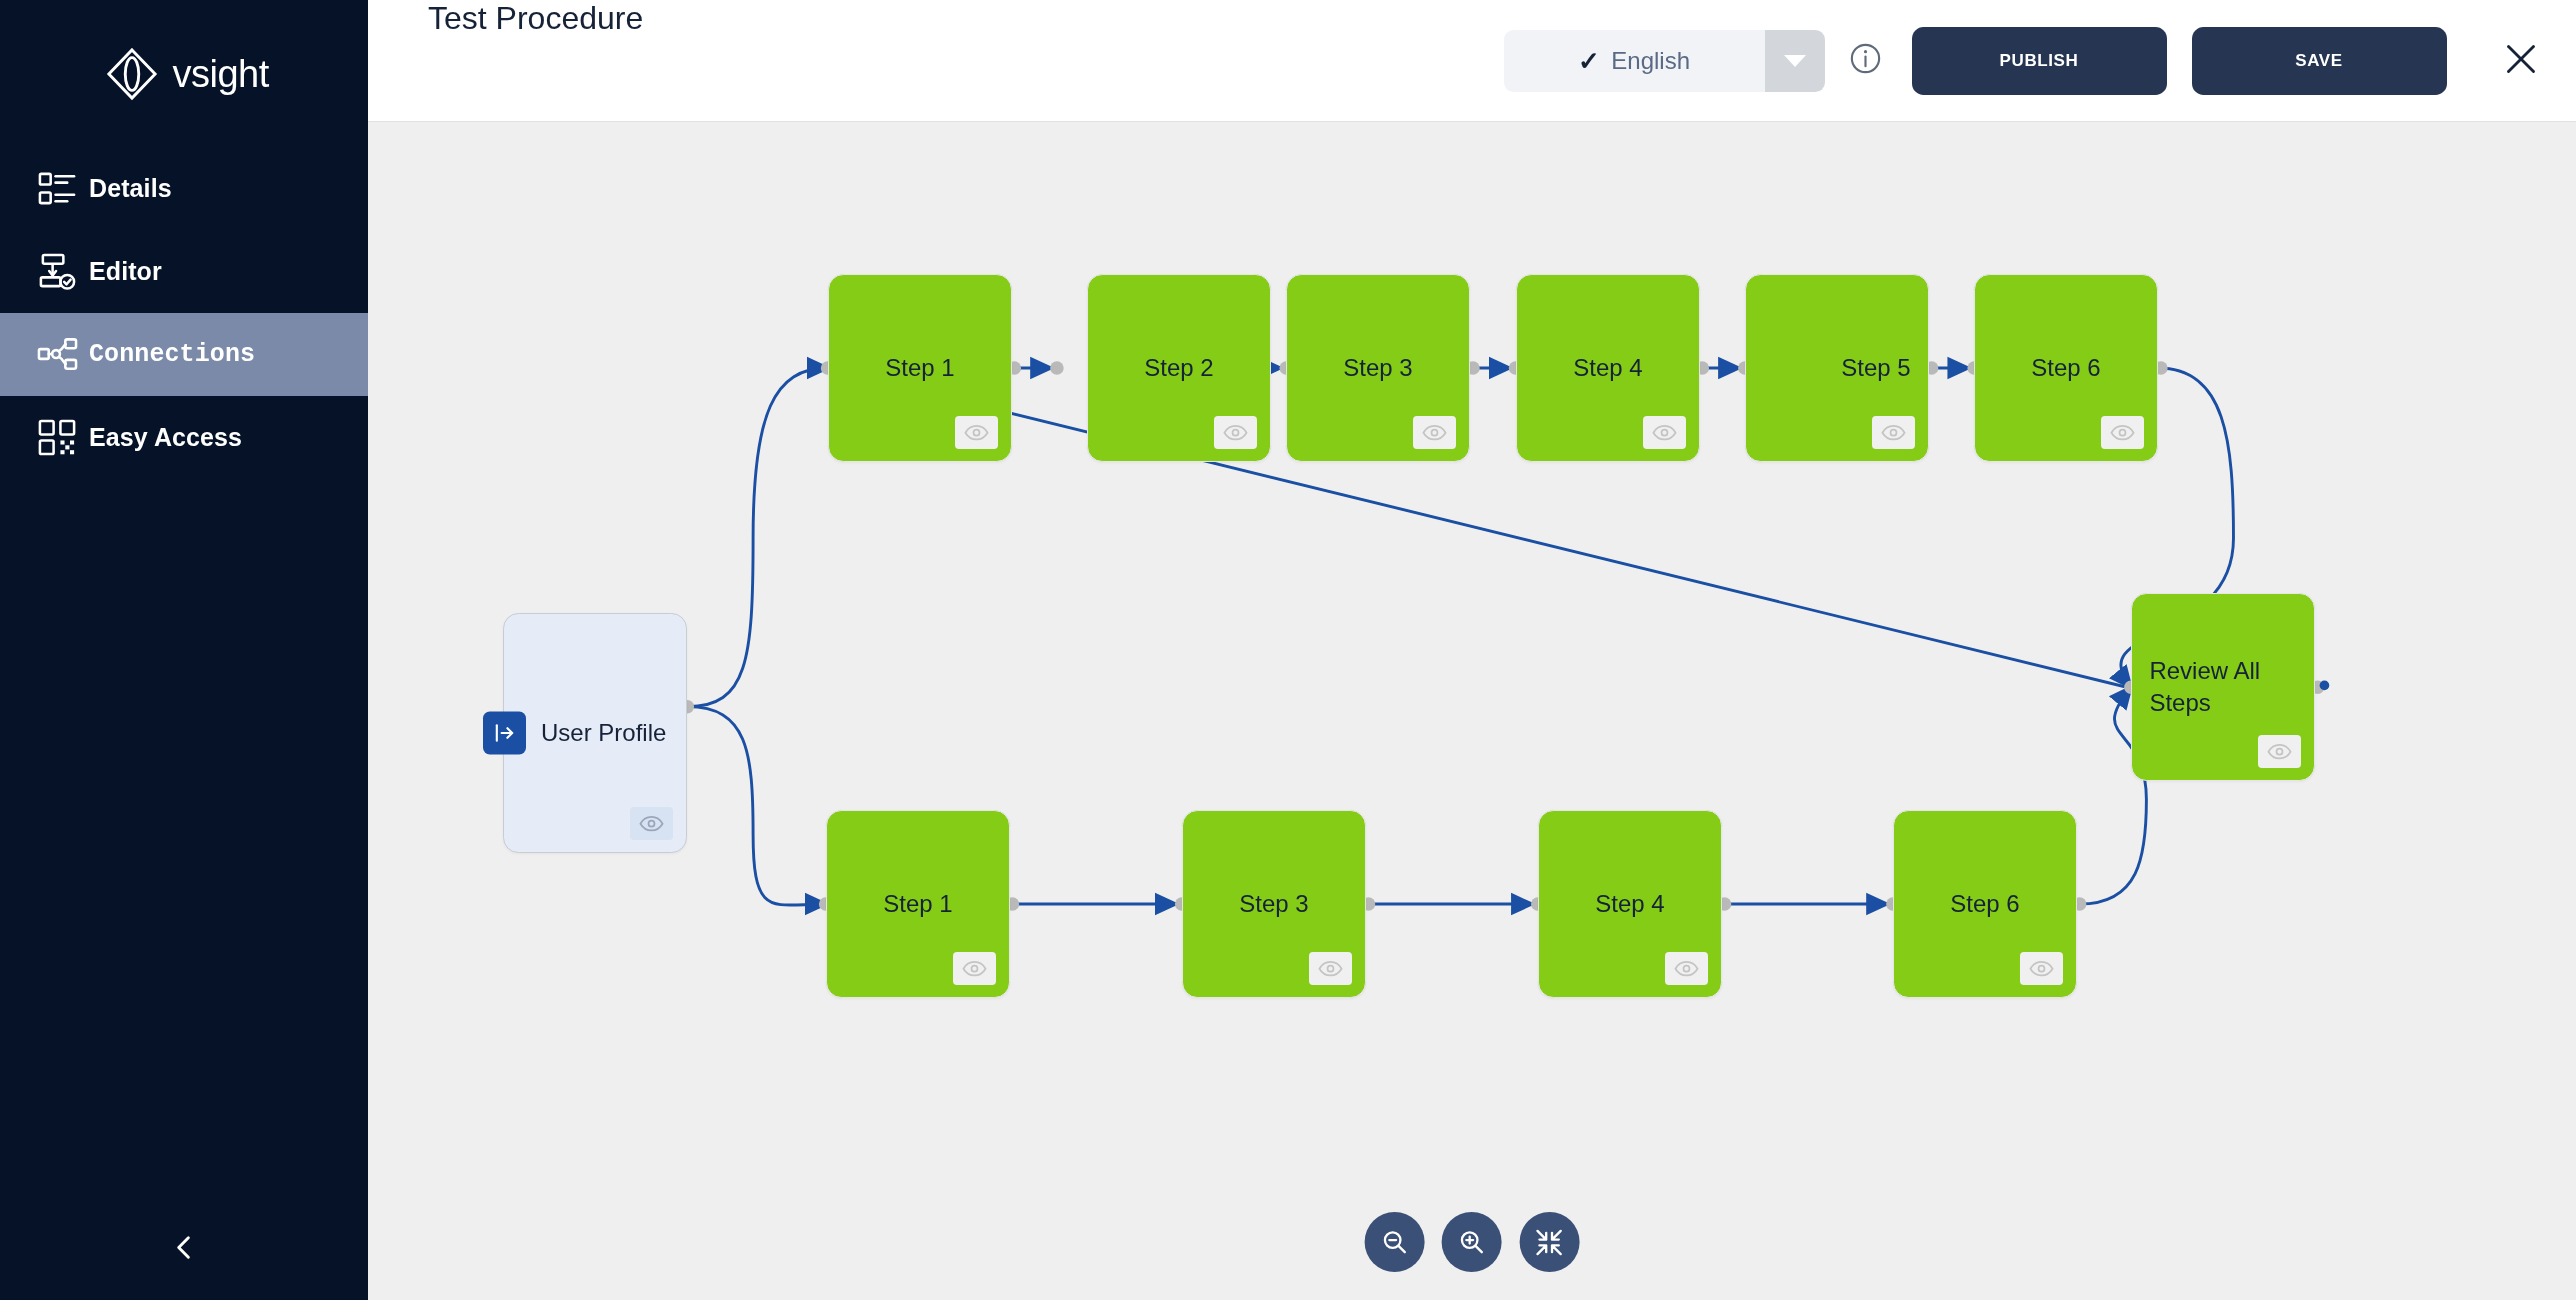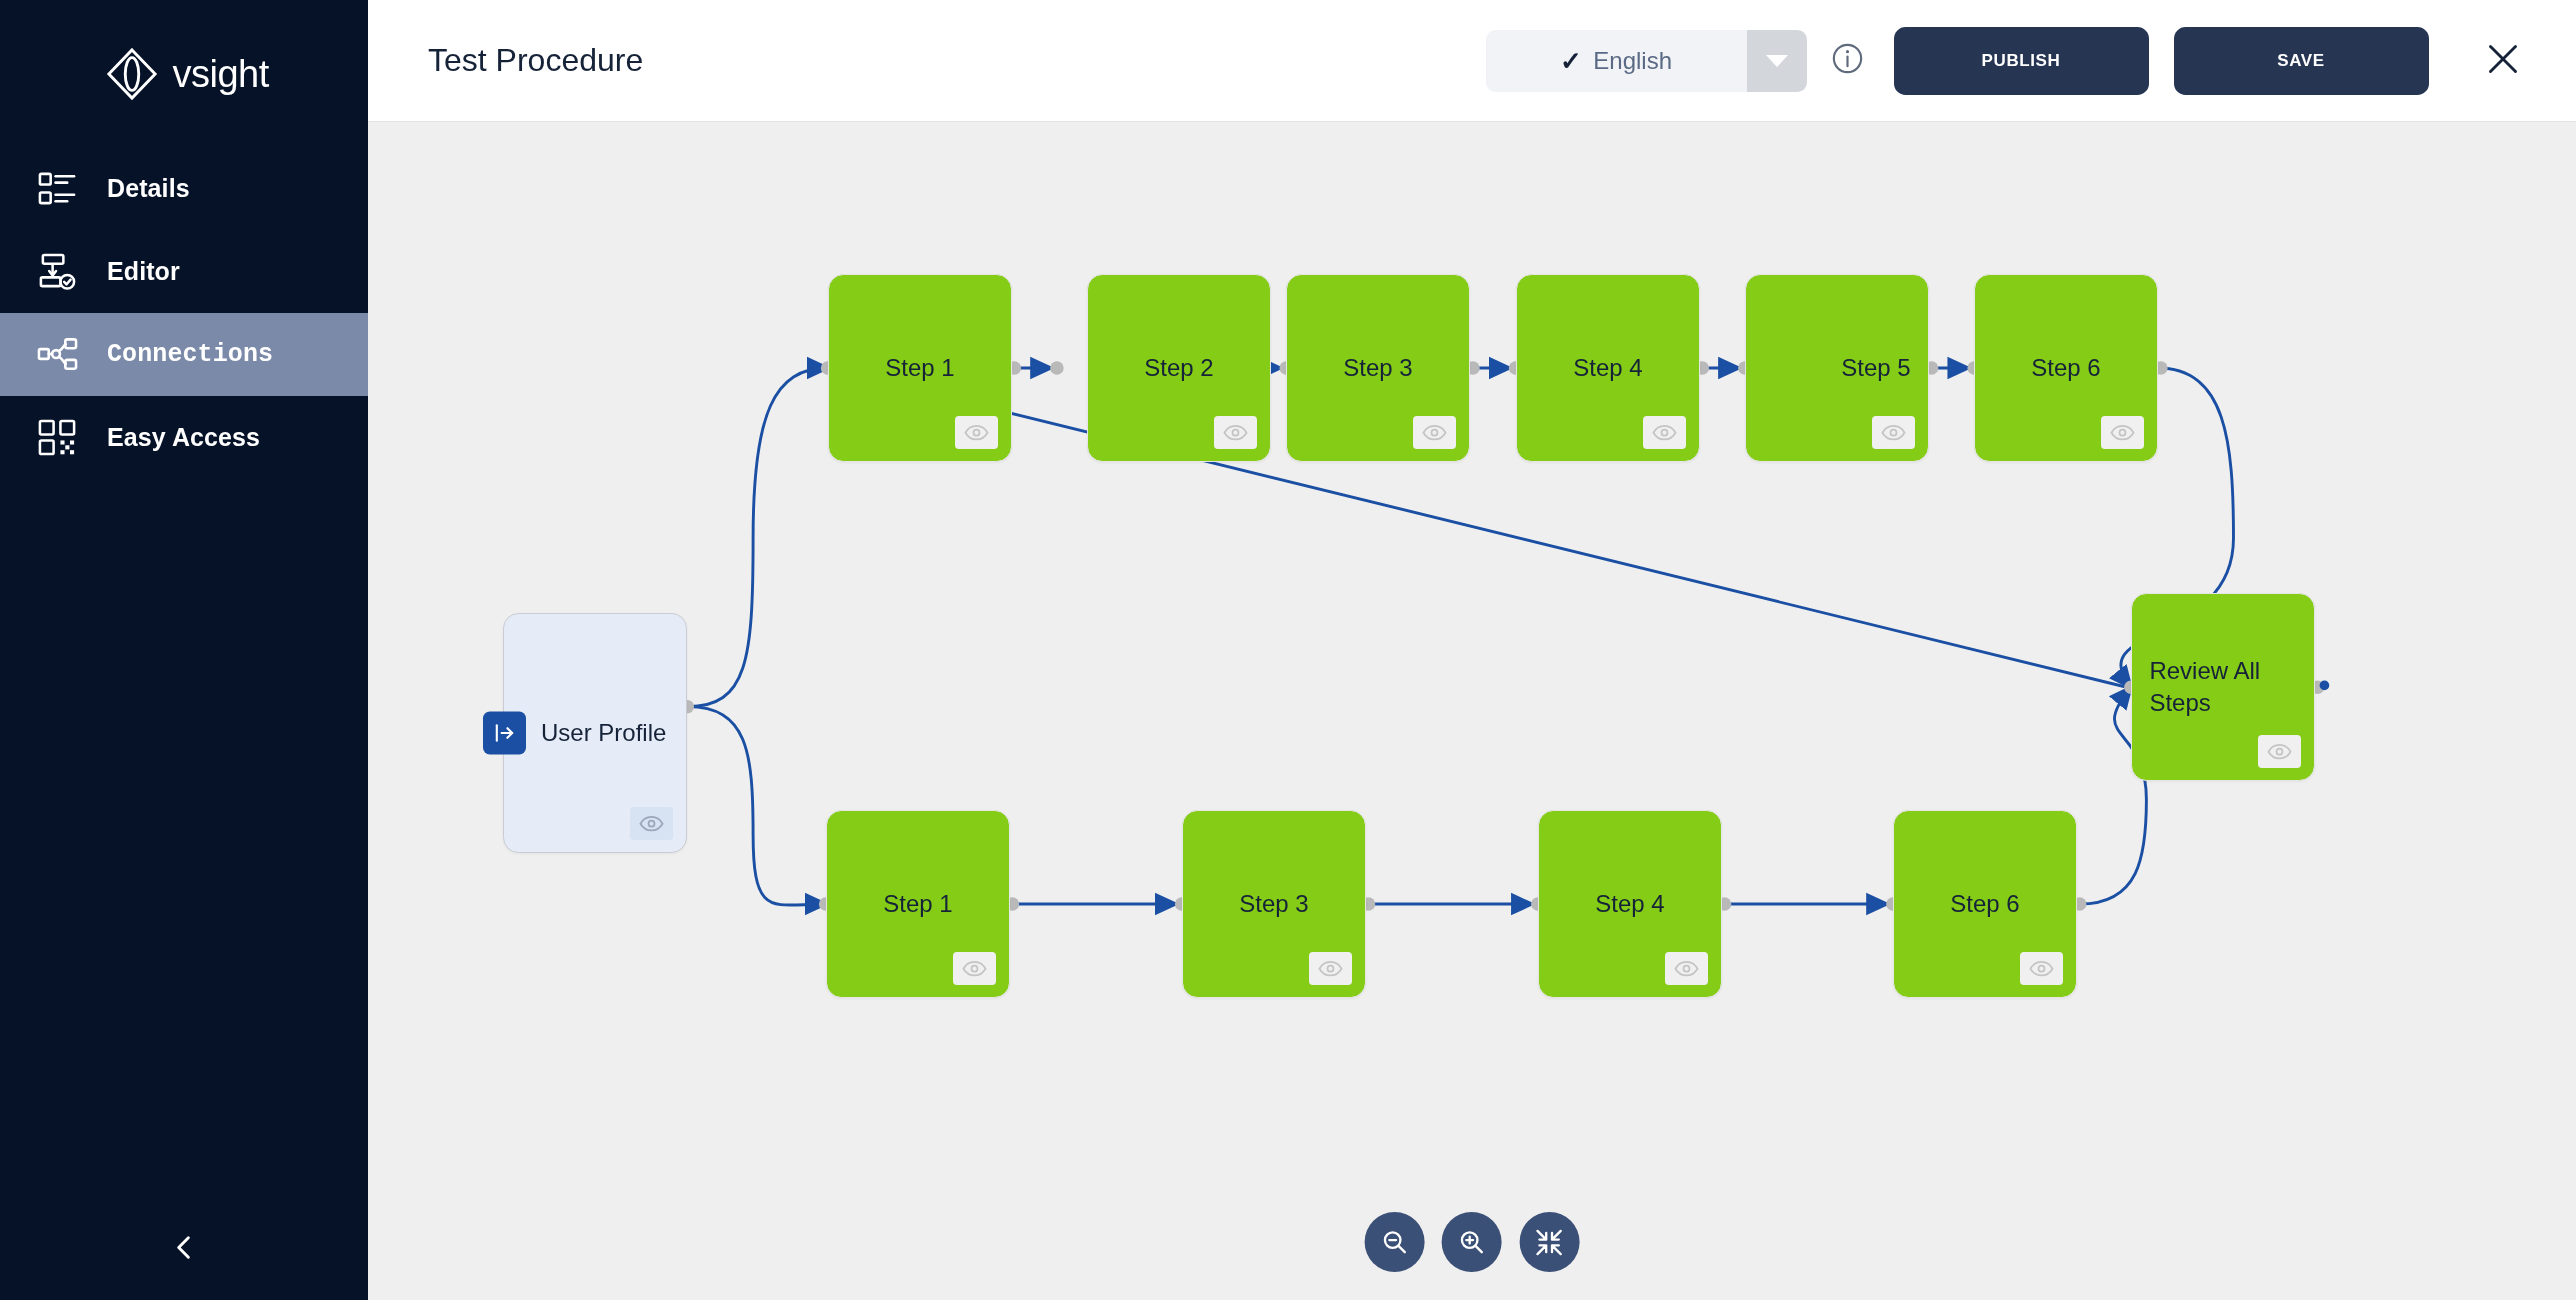--- a/index.html
+++ b/index.html
@@ -47,21 +47,21 @@
     font-size: 38px;
     letter-spacing: -0.5px;
     font-weight: 400;
     line-height: 1;
   }
 
   .nav-item {
     height: 83px;
     display: flex;
     align-items: center;
-    gap: 29px;
+    gap: 11px;
     padding-left: 37px;
     color: #ffffff;
     cursor: pointer;
     user-select: none;
   }
   .nav-item .nav-ico { width: 41px; height: 41px; flex: 0 0 41px; display: block; }
   .nav-item .nav-lbl { font-size: 25px; font-weight: 700; letter-spacing: 0.1px; }
   .nav-item.active { background: #7b8aa8; font-family: Liberation Mono, monospace; }
 
   #collapse-btn {
@@ -88,22 +88,21 @@
     overflow: hidden;
   }
 
   #topbar {
     position: relative;
     height: 122px;
     flex: 0 0 122px;
     background: #ffffff;
     border-bottom: 1.9px solid #e2e2e2;
     display: flex;
-    align-items: center;
-    padding: 0 39px 0 60px;
+    padding: 0 21px 0 60px;
   }
 
   #page-title {
     font-size: 32px;
     color: #152238;
     font-weight: 400;
     white-space: nowrap;
   }
 
   #topbar-right {

